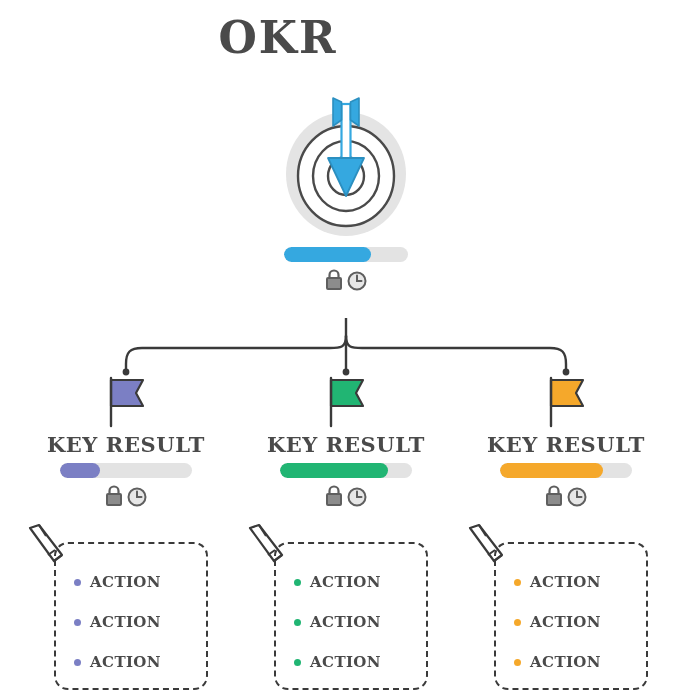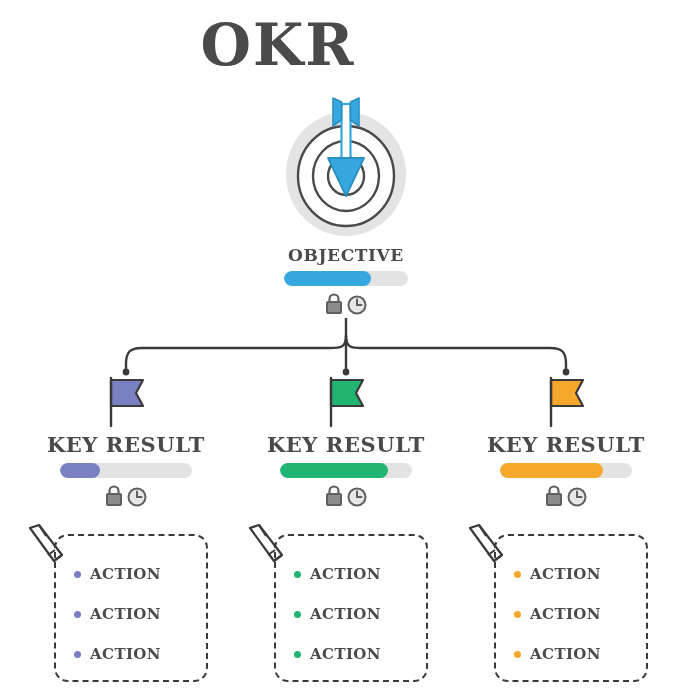--- a/index.html
+++ b/index.html
@@ -22,21 +22,21 @@
 
   
   .title {
     position: absolute;
     top: 16px;
     left: 0;
     width: 556px;
     text-align: center;
     font-family: "DejaVu Serif", serif;
     font-weight: bold;
-    font-size: 58px;
+    font-size: 44px;
     letter-spacing: 2px;
     color: #4a4a4a;
     line-height: 1;
   }
 
   
   .objective-block {
     position: absolute;
     top: 96px;
     left: 236px;
@@ -124,21 +124,21 @@
   
   .action-area {
     position: relative;
     width: 220px;
     height: 175px;
     margin-top: 14px;
   }
   .action-box {
     position: absolute;
     left: 38px;
-    top: 12px;
+    top: 20px;
     width: 154px;
     height: 148px;
     border: 2px dashed #3a3a3a;
     border-radius: 14px;
     box-sizing: border-box;
     padding: 18px 0 0 18px;
     text-align: left;
   }
   .pencil {
     position: absolute;
@@ -190,21 +190,20 @@
           <rect x="105.5" y="8" width="9" height="78" fill="#ffffff" stroke="#35a8e0" stroke-width="2.2"></rect>
 
           <path d="M105.5 6 L97 2 L97 30 L105.5 24 Z" fill="#35a8e0" stroke="#2b8fc0" stroke-width="1.6" stroke-linejoin="round"></path>
           <path d="M114.5 6 L123 2 L123 30 L114.5 24 Z" fill="#35a8e0" stroke="#2b8fc0" stroke-width="1.6" stroke-linejoin="round"></path>
 
           <path d="M92 62 L128 62 L110 100 Z" fill="#35a8e0" stroke="#2b8fc0" stroke-width="1.8" stroke-linejoin="round"></path>
         </g>
       </svg>
     </div>
 
-    <div class="obj-label">OBJECTIVE</div>
 
     <div class="bar bar-objective">
       <div class="fill" id="obj-fill" style="width: 70%; background: rgb(53, 168, 224);"></div>
     </div>
 
     <div class="meta-row">
       <svg width="20" height="24" viewBox="0 0 20 24">
         <path d="M5.5 10 V7 a4.5 4.5 0 0 1 9 0 V10" fill="none" stroke="#5f5f5f" stroke-width="2.2"></path>
         <rect x="3" y="10" width="14" height="11" rx="1" fill="#8c8c8c" stroke="#5f5f5f" stroke-width="2"></rect>
       </svg>

